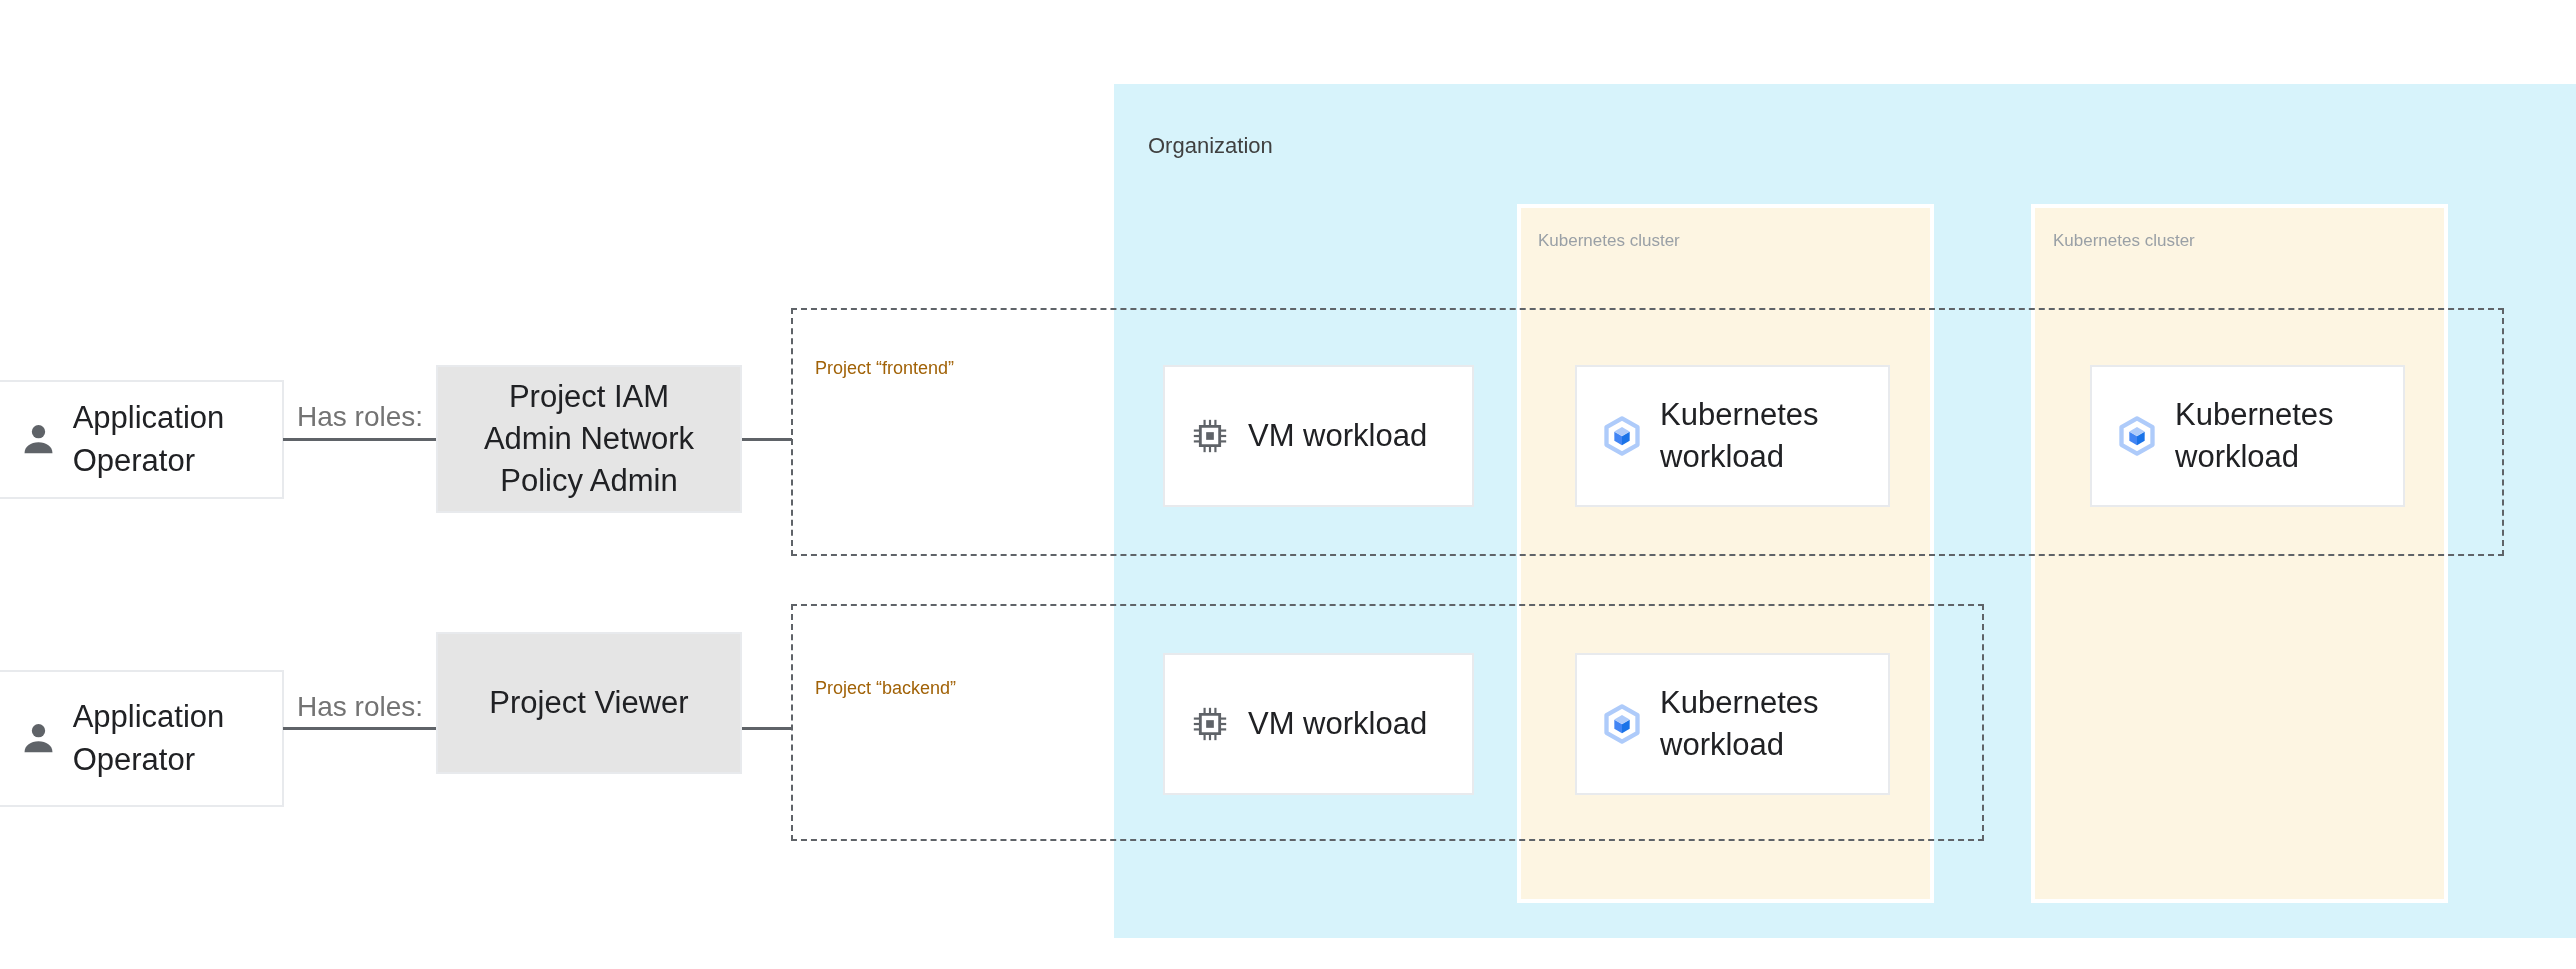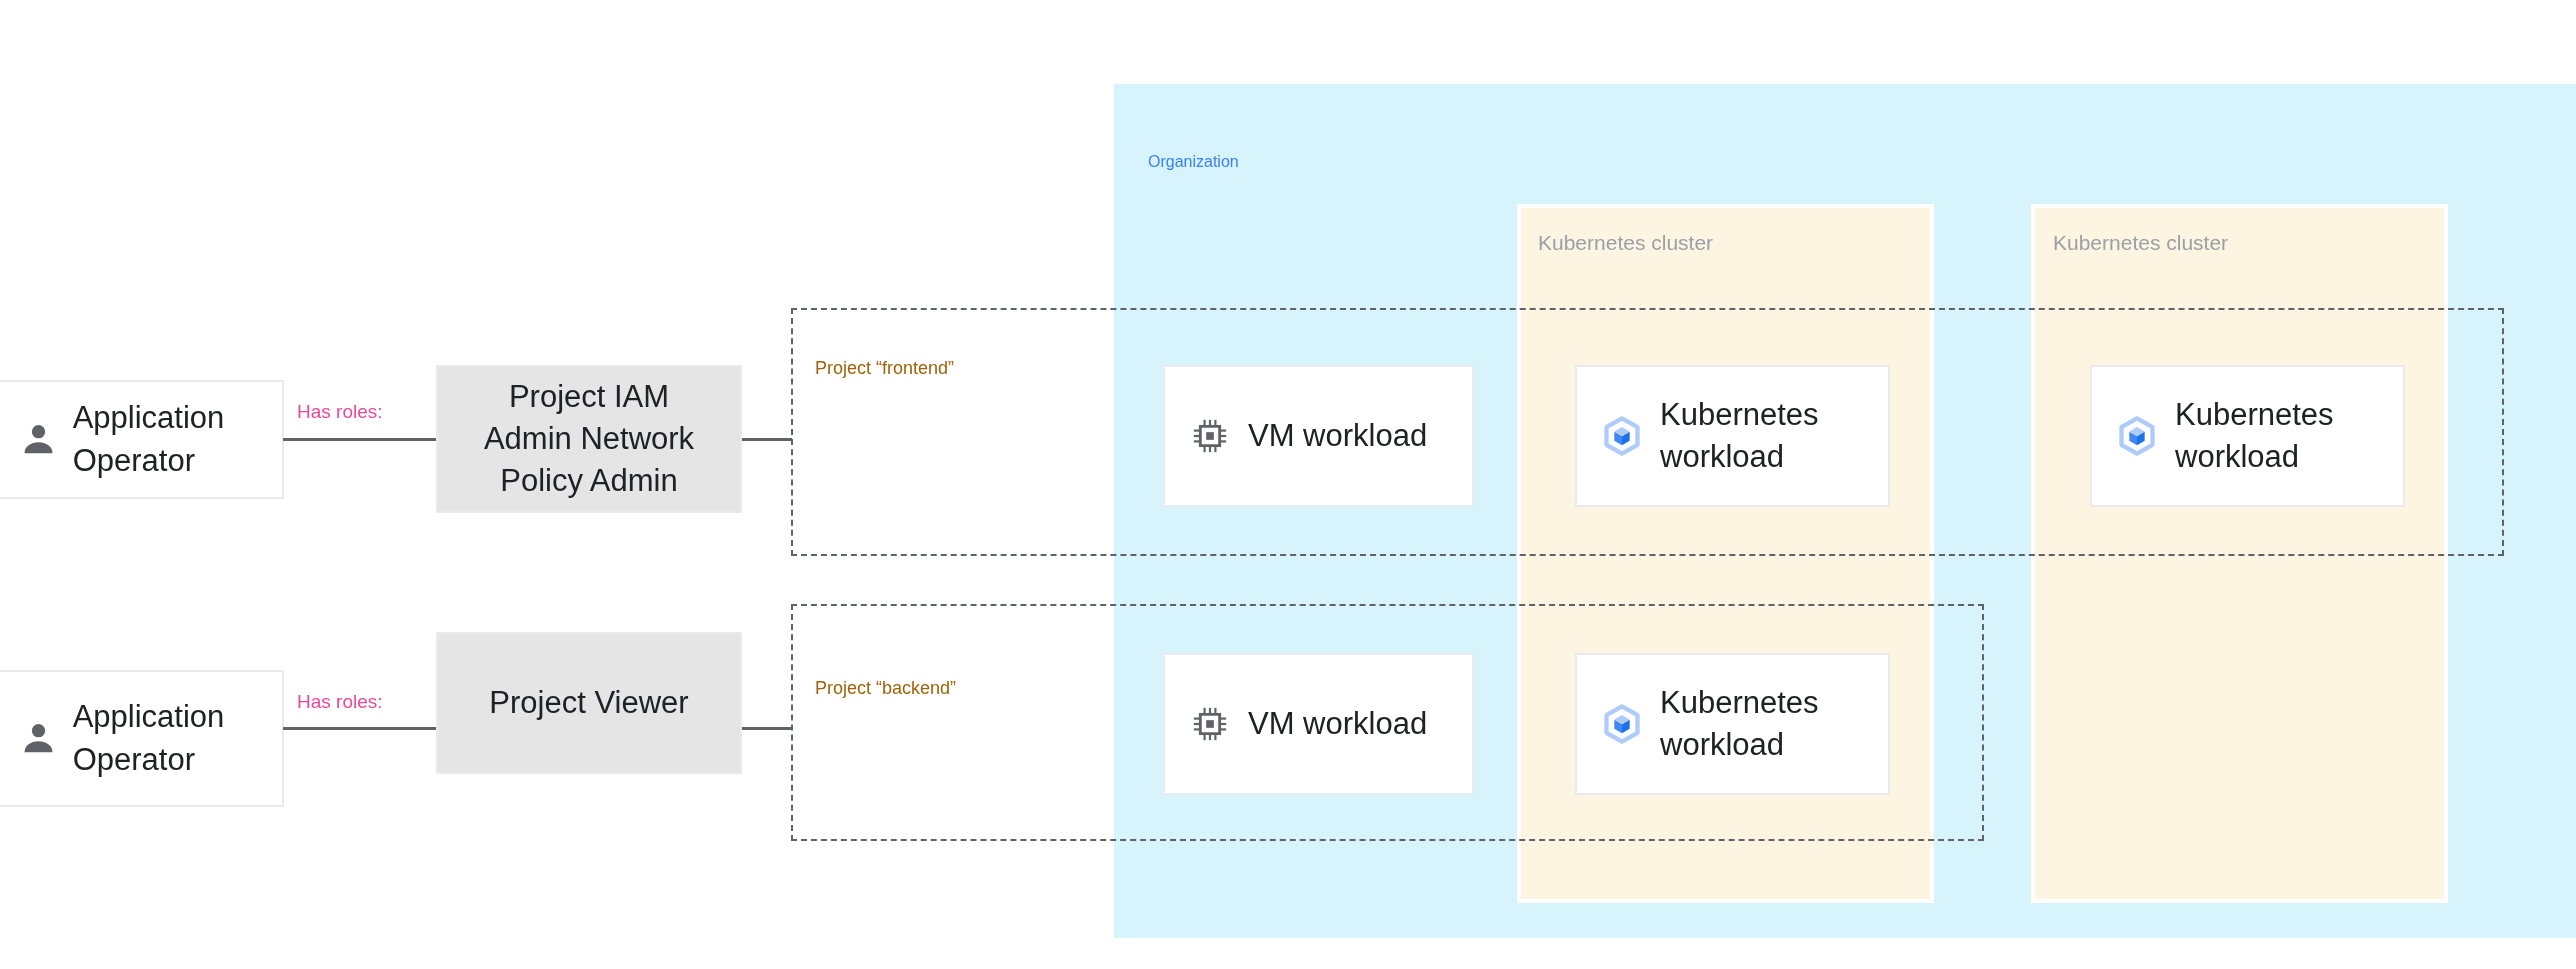--- a/index.html
+++ b/index.html
@@ -62,47 +62,46 @@
   }
 
   
   .connector {
     position: absolute;
     height: 2.8px;
     background: #5f6368;
   }
   .edge-label {
     position: absolute;
-    font-size: 19px;
-    color: #ec4899;
+    font-size: 28px;
+    color: #737373;
     white-space: nowrap;
     text-align: center;
   }
 
   
   .org-box {
     position: absolute;
     background: #d7f3fb;
   }
   .org-label {
     position: absolute;
-    font-size: 16px;
-    color: #3b82f6;
-    white-space: nowrap;
-    margin-top: 20px;
+    font-size: 22px;
+    color: #404040;
+    white-space: nowrap;
   }
   .cluster-box {
     position: absolute;
     background: #fdf5e2;
     border: 4.8px solid #ffffff;
     box-sizing: border-box;
   }
   .cluster-label {
     position: absolute;
-    font-size: 21px;
+    font-size: 17px;
     color: #9aa0a6;
     white-space: nowrap;
   }
   .project-box {
     position: absolute;
     border: 2.8px dashed #5f6368;
     box-sizing: border-box;
     background: transparent;
   }
   .project-label {

